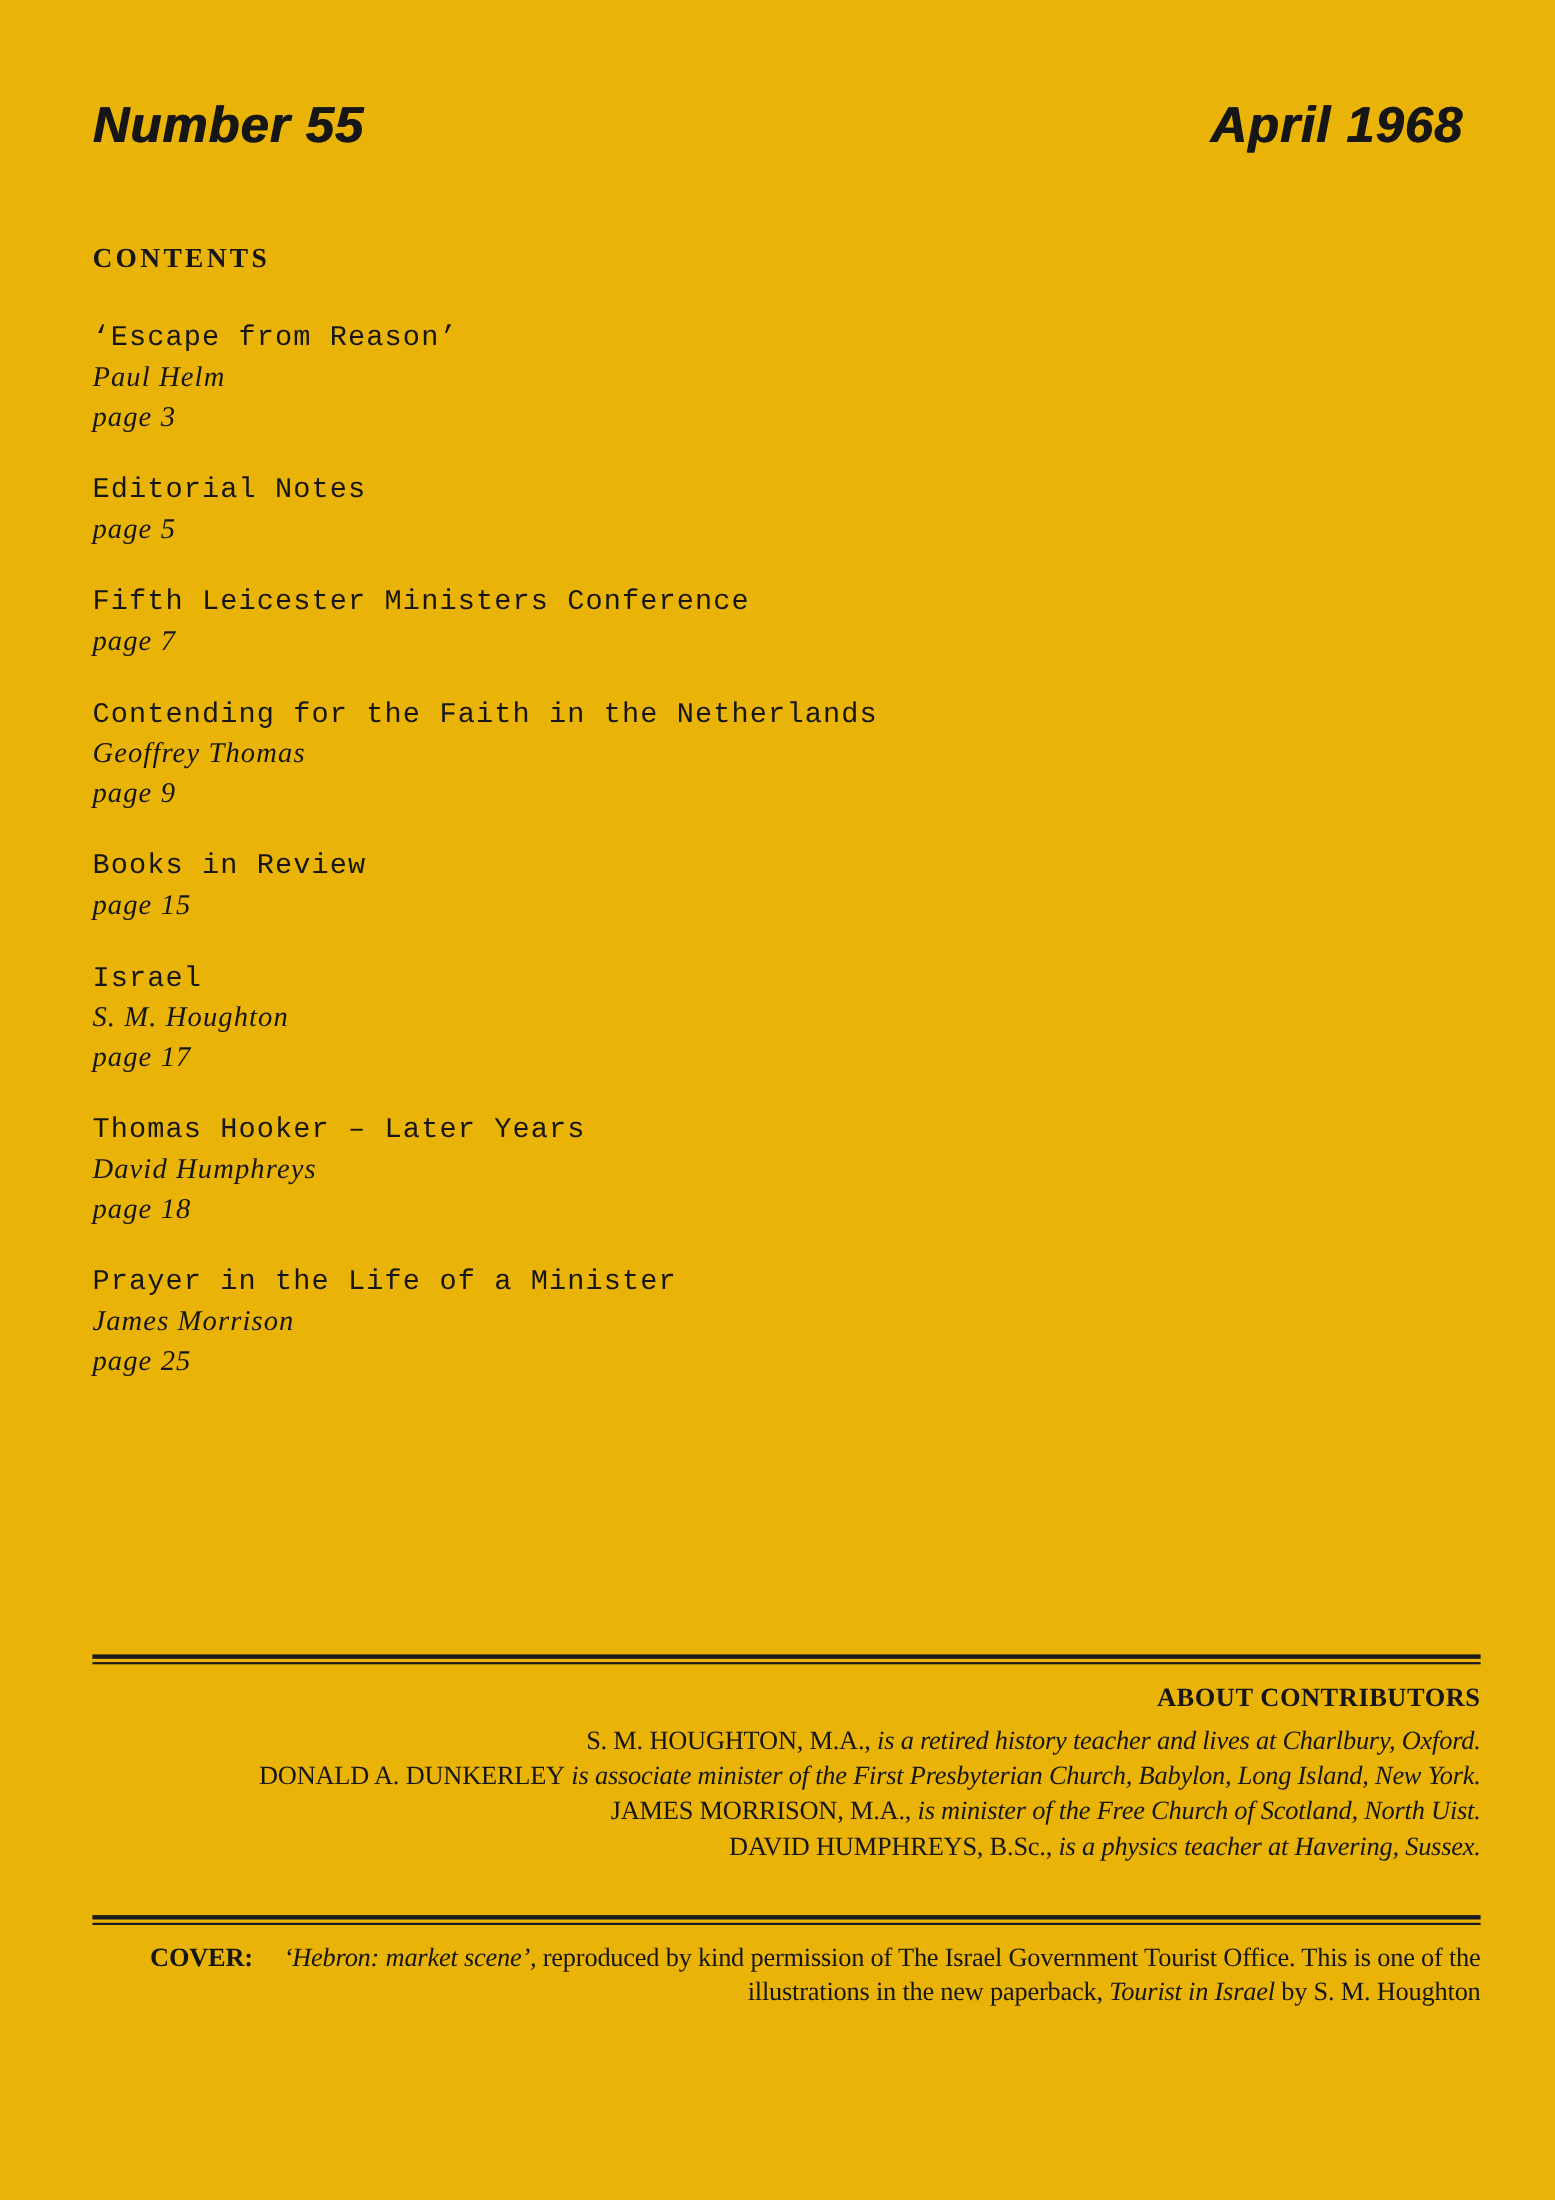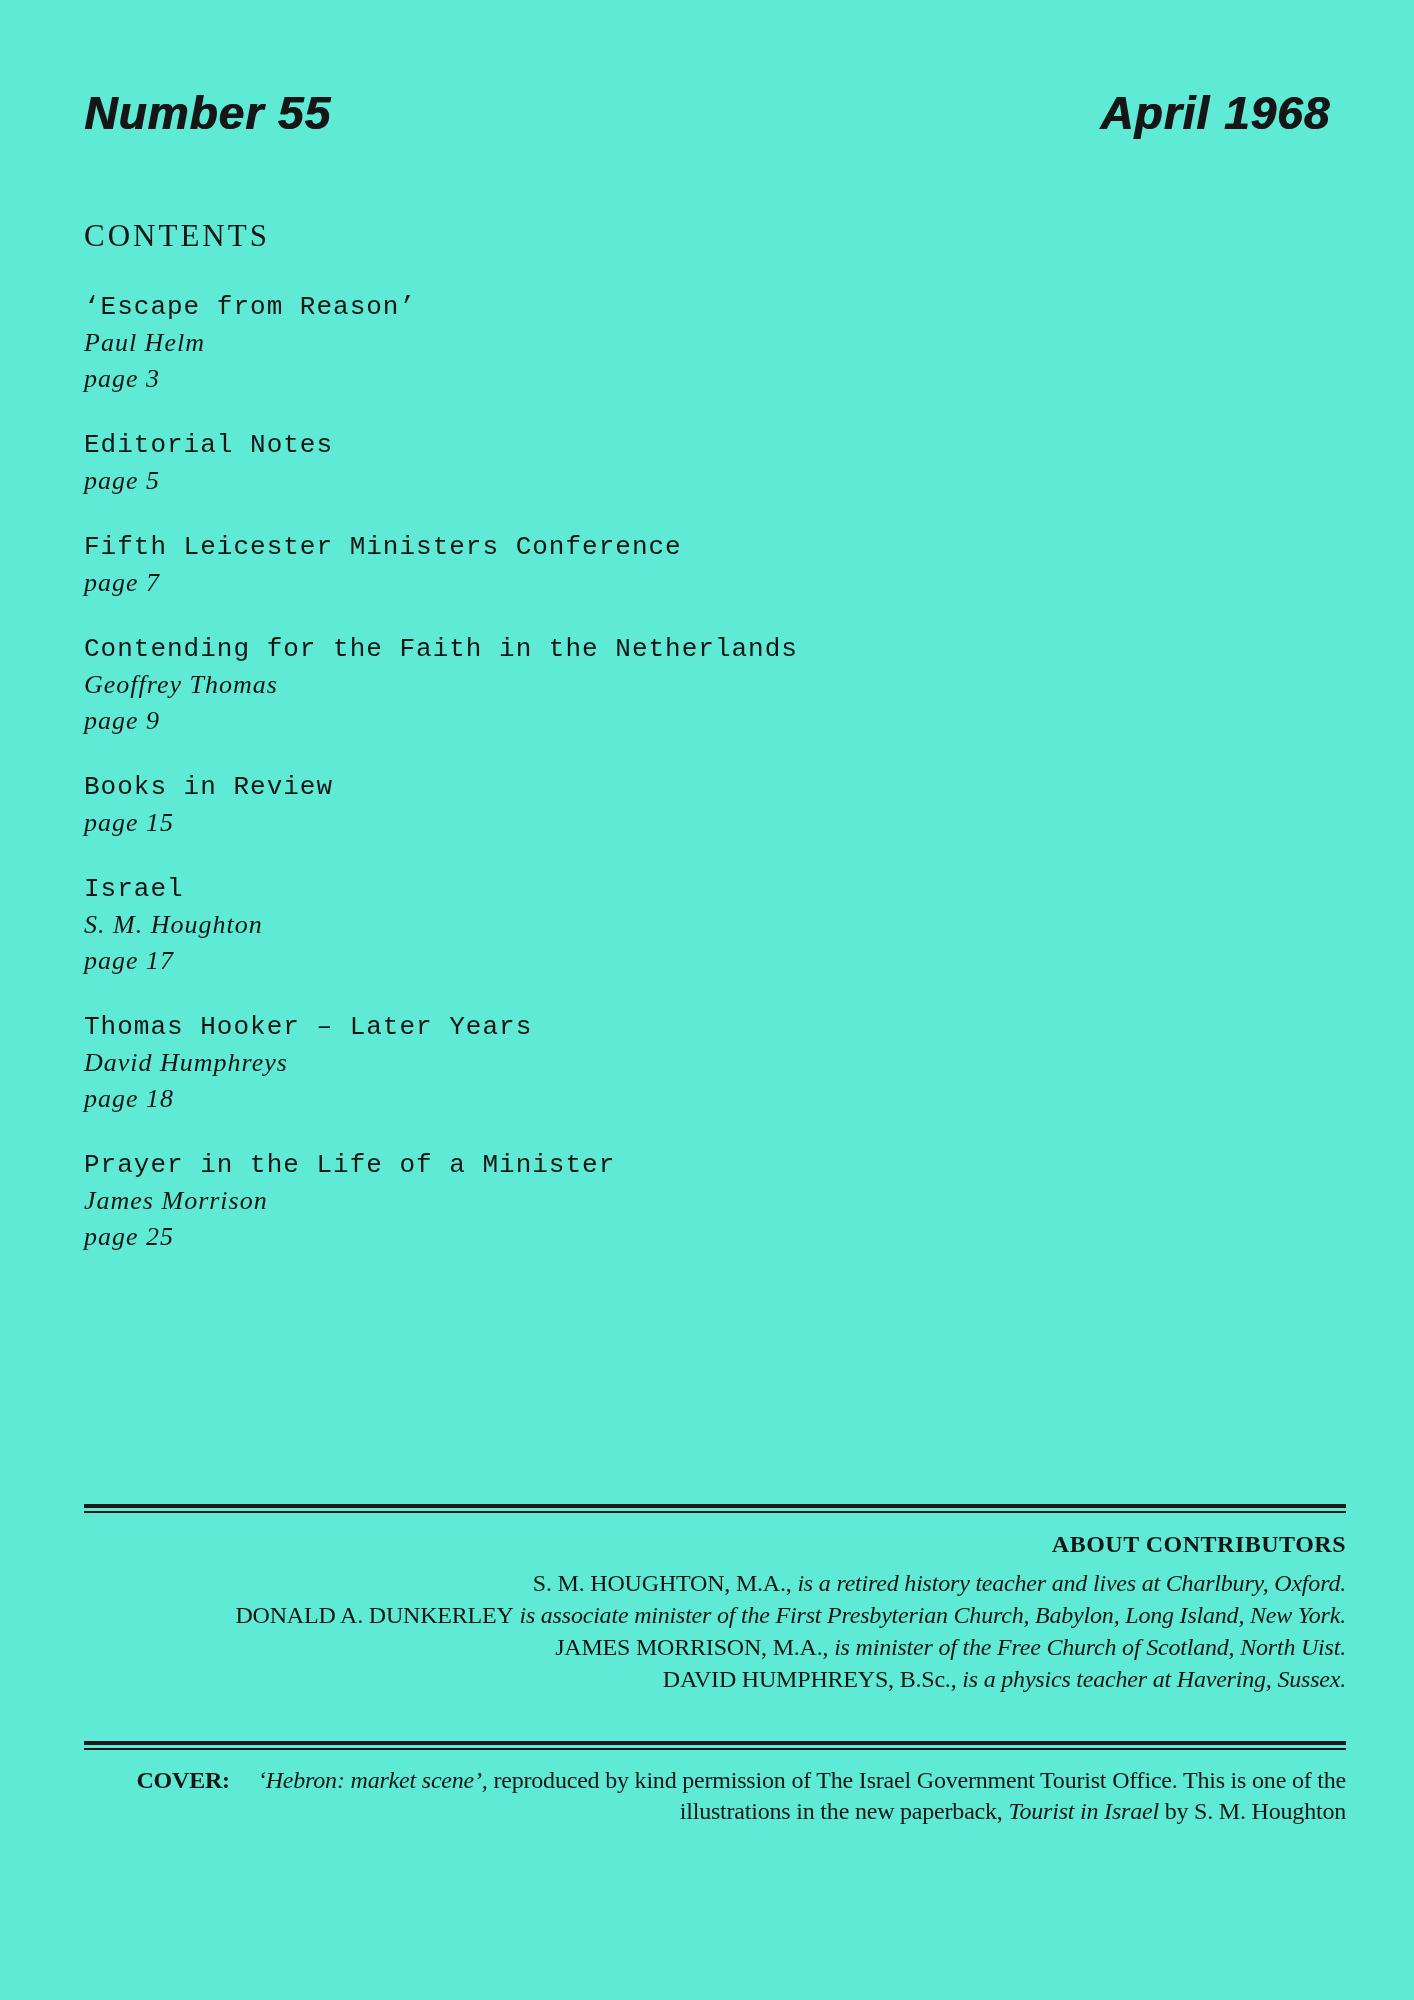--- a/index.html
+++ b/index.html
@@ -5,21 +5,21 @@
   html, body {
     margin: 0;
     padding: 0;
     background: #e8e8e8;
   }
   .page {
     position: relative;
     width: 1414px;
     height: 2000px;
     margin: 0 auto;
-    background: #5eead4;
+    background: #eab308;
     color: #161616;
     font-family: "Liberation Serif", serif;
     overflow: hidden;
     box-sizing: border-box;
     padding: 0 84px;
   }
   
   .masthead {
     display: flex;
     justify-content: space-between;
@@ -31,22 +31,22 @@
     font-weight: bold;
     font-style: italic;
     font-size: 46px;
     line-height: 1;
     letter-spacing: 1px;
     text-shadow: 1px 0 0 currentColor;
   }
   
   .contents-heading {
     margin: 82px 0 0 0;
-    font-size: 31px;
-    font-weight: normal;
+    font-size: 25px;
+    font-weight: bold;
     letter-spacing: 3px;
     line-height: 36px;
   }
   .toc {
     margin-top: 35px;
   }
   .toc-entry {
     font-size: 26px;
     line-height: 36px;
     margin-bottom: 30px;

